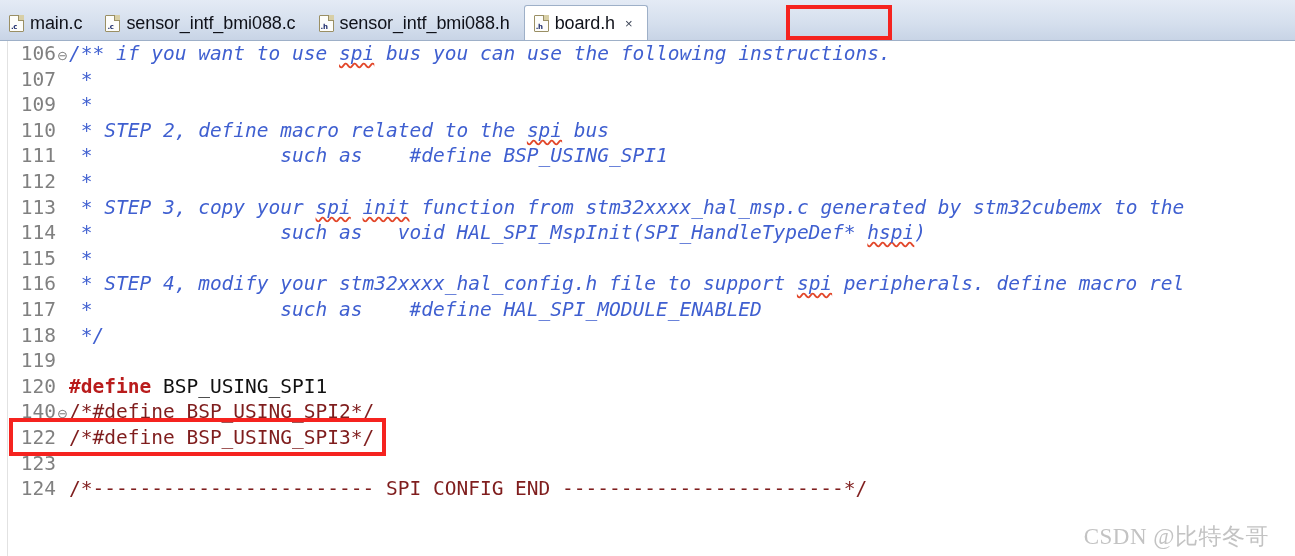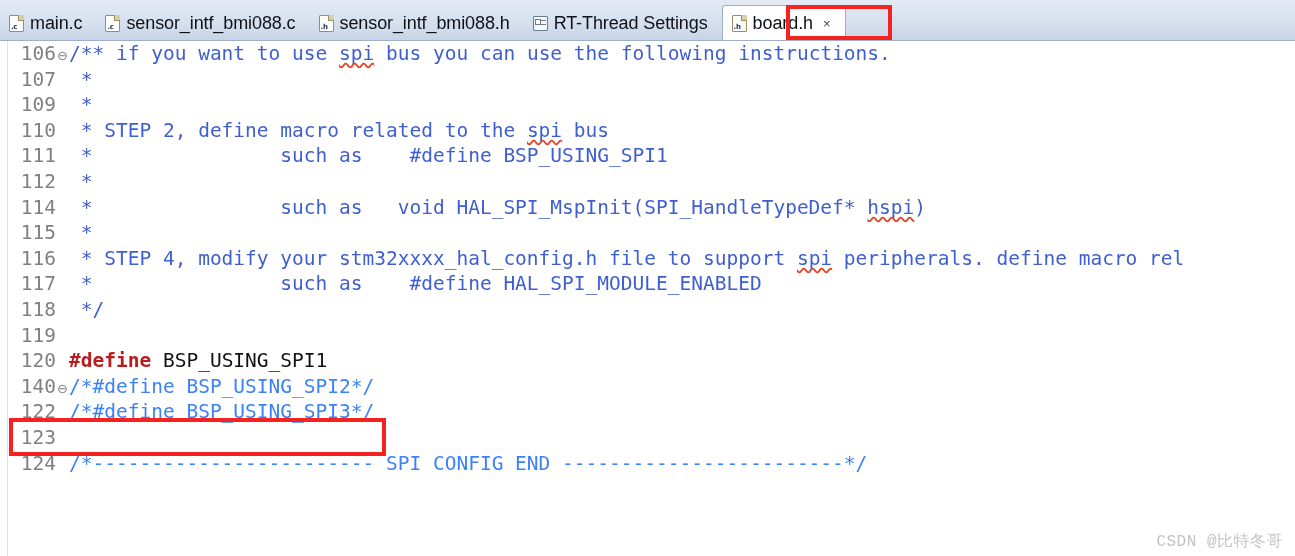--- a/index.html
+++ b/index.html
@@ -161,22 +161,22 @@
     font-size: 13px;
     user-select: none;
   }
   .src {
     flex: 1 1 auto;
     font-family: "DejaVu Sans Mono", monospace;
     font-size: 19.5px;
     color: #2a2a2a;
     white-space: pre;
   }
-  .cmt-blue { color: #3f5fd0; }
-  .cmt-green { color: #3b82f6; }
+  .cmt-blue { color: #3f5fd0; font-style: italic; }
+  .cmt-green { color: #7f1d1d; }
   .pp { color: #b91c1c; font-weight: bold; }
   .plain { color: #111111; }
   .spell {
     text-decoration: underline wavy #e2472a;
     text-decoration-skip-ink: none;
     text-underline-offset: 2px;
   }
 
   
   .redbox {
@@ -184,24 +184,24 @@
     border: 4px solid #f5231f;
     pointer-events: none;
     background: transparent;
     z-index: 30;
   }
   #redbox-tab  { left: 786px; top: 5px;  width: 106px; height: 35px; }
   #redbox-line { left: 9px;  top: 418px; width: 377px; height: 38px; }
 
   .watermark {
     position: absolute;
-    right: 12px;
+    right: 26px;
     bottom: 4px;
-    font-family: Liberation Mono, monospace;
-    font-size: 16px;
+    font-family: Liberation Serif, serif;
+    font-size: 23px;
     color: #c3c3c3;
     letter-spacing: 0.5px;
     z-index: 20;
     user-select: none;
   }
 </style>
 </head>
 <body>
 
 <div id="app">
@@ -217,43 +217,40 @@
         <span class="ficon">
           <span class="ext">.c</span>
         </span>
         <span class="tab-label">sensor_intf_bmi088.c</span>
       </div>
       <div class="tab">
         <span class="ficon">
           <span class="ext">.h</span>
         </span>
         <span class="tab-label">sensor_intf_bmi088.h</span>
-      </div>
-      <div class="tab">
-        <span class="sicon"></span>
-        <span class="tab-label">RT-Thread Settings</span>
       </div>
       <div class="tab active">
         <span class="ficon">
           <span class="ext">.h</span>
         </span>
         <span class="tab-label">board.h</span>
         <span class="tab-close">×</span>
       </div>
     </div>
 
   <div class="editor">
     <div class="gutter-strip"></div>
     <div class="code" id="codearea">
         <div class="row"><span class="lno">106</span><span class="fold">⊖</span><span class="src"><span class="cmt-blue">/** if you want to use </span><span class="cmt-blue spell">spi</span><span class="cmt-blue"> bus you can use the following instructions.</span></span></div>
         <div class="row"><span class="lno">107</span><span class="fold"></span><span class="src"><span class="cmt-blue"> *</span></span></div>
         <div class="row"><span class="lno">109</span><span class="fold"></span><span class="src"><span class="cmt-blue"> *</span></span></div>
         <div class="row"><span class="lno">110</span><span class="fold"></span><span class="src"><span class="cmt-blue"> * STEP 2, define macro related to the </span><span class="cmt-blue spell">spi</span><span class="cmt-blue"> bus</span></span></div>
         <div class="row"><span class="lno">111</span><span class="fold"></span><span class="src"><span class="cmt-blue"> *                such as    #define BSP_USING_SPI1</span></span></div>
         <div class="row"><span class="lno">112</span><span class="fold"></span><span class="src"><span class="cmt-blue"> *</span></span></div>
+        <div class="row"><span class="lno">113</span><span class="fold"></span><span class="src"><span class="cmt-blue"> * STEP 3, copy your </span><span class="cmt-blue spell">spi</span><span class="cmt-blue"> </span><span class="cmt-blue spell">init</span><span class="cmt-blue"> function from stm32xxxx_hal_msp.c generated by stm32cubemx to the</span></span></div>
         <div class="row"><span class="lno">114</span><span class="fold"></span><span class="src"><span class="cmt-blue"> *                such as   void HAL_SPI_MspInit(SPI_HandleTypeDef* </span><span class="cmt-blue spell">hspi</span><span class="cmt-blue">)</span></span></div>
         <div class="row"><span class="lno">115</span><span class="fold"></span><span class="src"><span class="cmt-blue"> *</span></span></div>
         <div class="row"><span class="lno">116</span><span class="fold"></span><span class="src"><span class="cmt-blue"> * STEP 4, modify your stm32xxxx_hal_config.h file to support </span><span class="cmt-blue spell">spi</span><span class="cmt-blue"> peripherals. define macro rel</span></span></div>
         <div class="row"><span class="lno">117</span><span class="fold"></span><span class="src"><span class="cmt-blue"> *                such as    #define HAL_SPI_MODULE_ENABLED</span></span></div>
         <div class="row"><span class="lno">118</span><span class="fold"></span><span class="src"><span class="cmt-blue"> */</span></span></div>
         <div class="row"><span class="lno">119</span><span class="fold"></span><span class="src"><span class="plain"></span></span></div>
         <div class="row"><span class="lno">120</span><span class="fold"></span><span class="src"><span class="pp">#define</span><span class="plain"> BSP_USING_SPI1</span></span></div>
         <div class="row"><span class="lno">140</span><span class="fold">⊖</span><span class="src"><span class="cmt-green">/*#define BSP_USING_SPI2*/</span></span></div>
         <div class="row"><span class="lno">122</span><span class="fold"></span><span class="src"><span class="cmt-green">/*#define BSP_USING_SPI3*/</span></span></div>
         <div class="row"><span class="lno">123</span><span class="fold"></span><span class="src"><span class="plain"></span></span></div>

